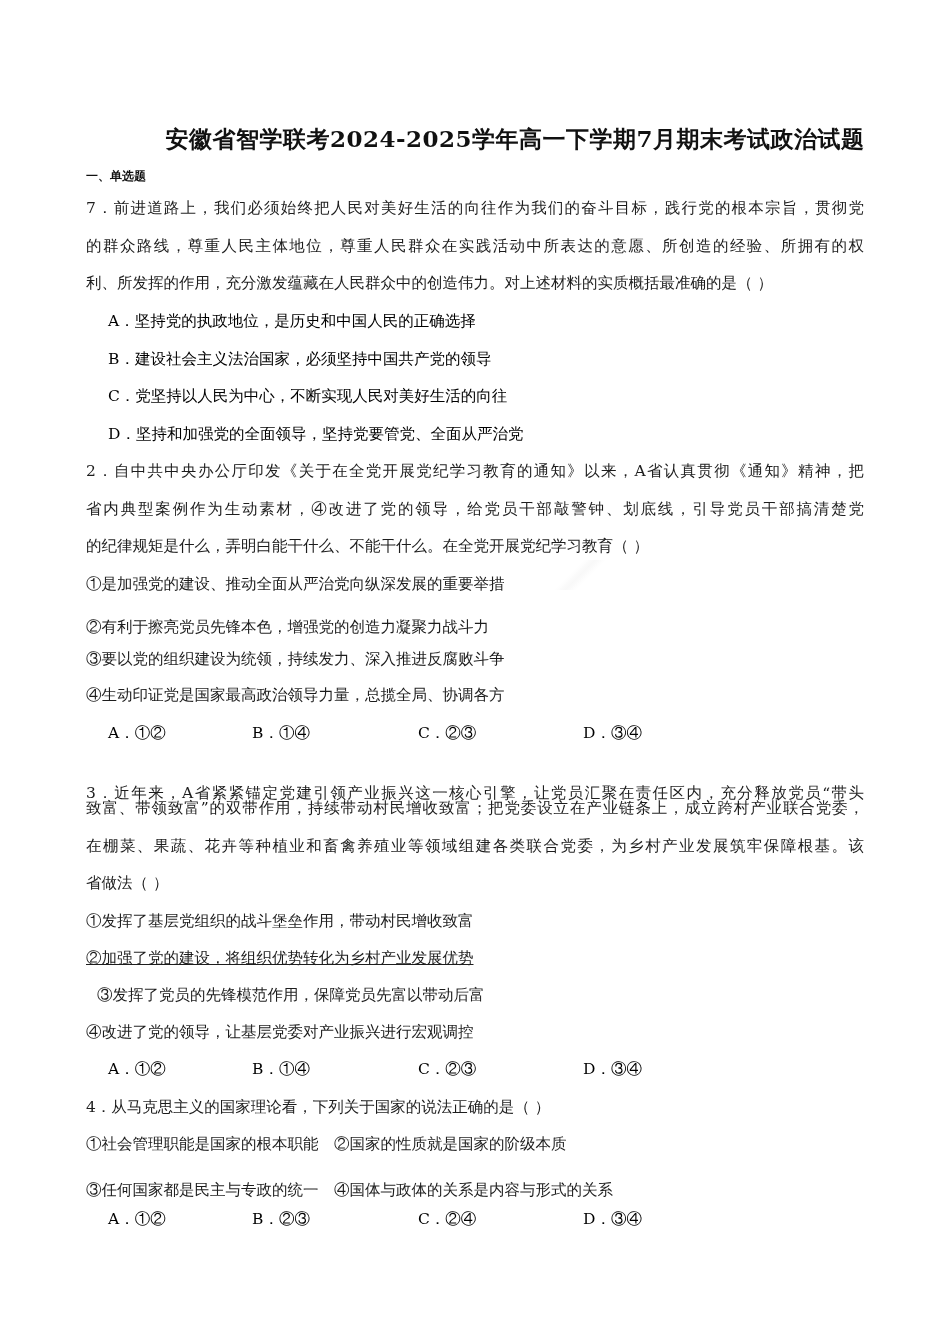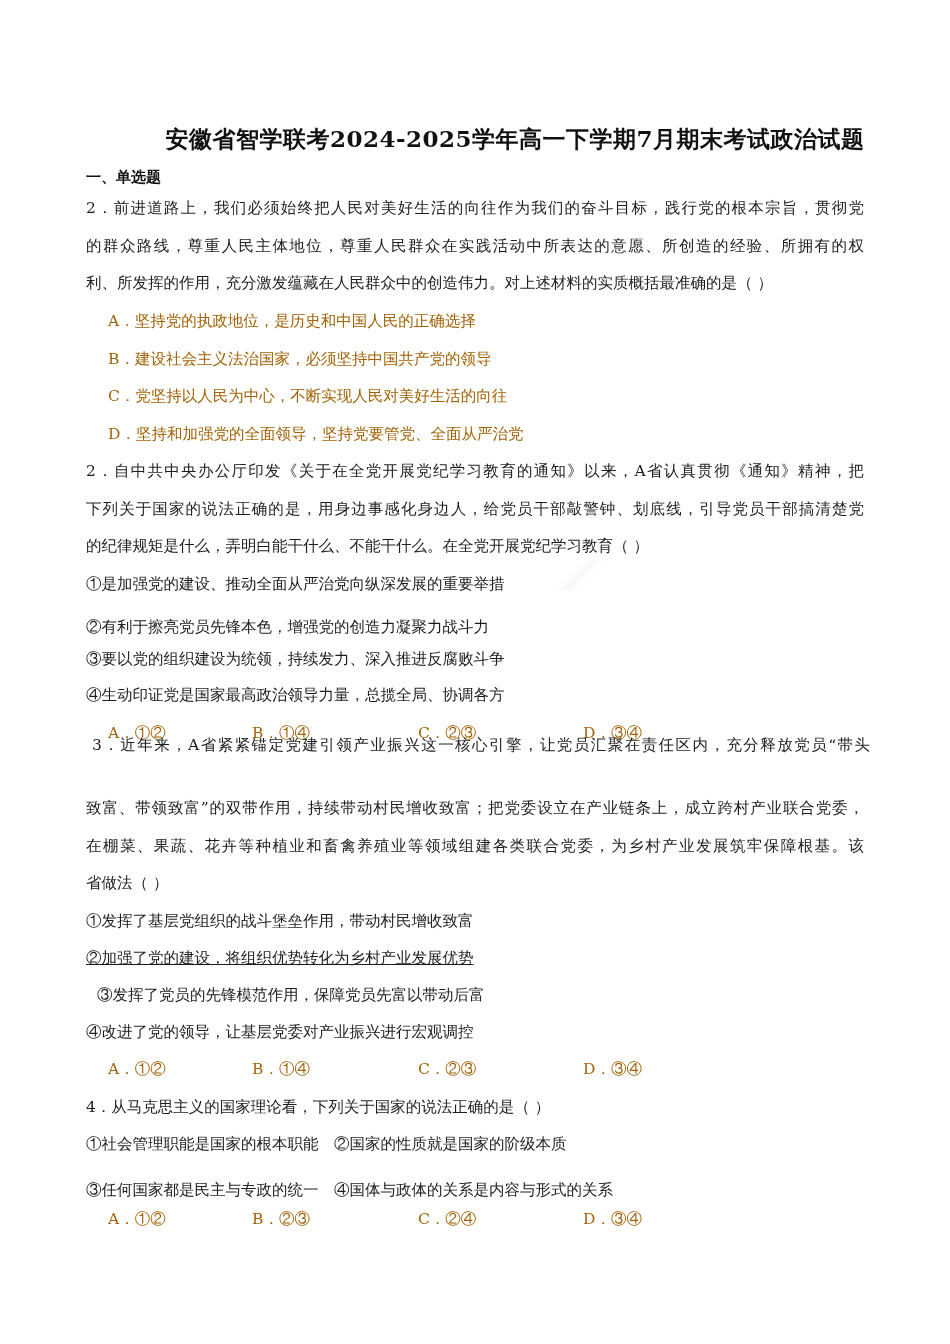--- a/index.html
+++ b/index.html
@@ -33,21 +33,21 @@
       font-weight: bold;
       letter-spacing: 0.5px;
       color: #111;
       white-space: nowrap;
       padding-left: 40px;
     }
     .section {
       position: absolute;
       left: 86px;
       top: 168px;
-      font-size: 15px;
+      font-size: 12px;
       font-weight: bold;
       color: #111;
     }
     .line {
       position: absolute;
       left: 86px;
       font-size: 15.5px;
       line-height: 20px;
       white-space: nowrap;
       color: #1d1d1d;
@@ -58,21 +58,21 @@
       text-align-last: justify;
     }
     .stem-line.last {
       text-align-last: left;
     }
     .choice {
       position: absolute;
       font-size: 15.5px;
       line-height: 20px;
       white-space: nowrap;
-      color: #a16207;
+      color: #000000;
     }
     .watermark {
       position: absolute;
       left: 540px;
       top: 560px;
       width: 80px;
       height: 30px;
       opacity: 0.06;
       background: linear-gradient(135deg, transparent 40%, #888 50%, transparent 60%);
     }
@@ -82,48 +82,48 @@
 
 <div class="page">
 
   <div class="watermark"></div>
 
   <div class="title">安徽省智学联考2024-2025学年高一下学期7月期末考试政治试题</div>
 
   <div class="section">一、单选题</div>
 
   <div>
-    <div class="line stem-line" style="top:198px;">2．前进道路上，我们必须始终把人民对美好生活的向往作为我们的奋斗目标，践行党的根本宗旨，贯彻党</div>
+    <div class="line stem-line" style="top:198px;">7．前进道路上，我们必须始终把人民对美好生活的向往作为我们的奋斗目标，践行党的根本宗旨，贯彻党</div>
     <div class="line stem-line" style="top:236px;">的群众路线，尊重人民主体地位，尊重人民群众在实践活动中所表达的意愿、所创造的经验、所拥有的权</div>
     <div class="line stem-line last" style="top:273px;">利、所发挥的作用，充分激发蕴藏在人民群众中的创造伟力。对上述材料的实质概括最准确的是（    ）</div>
 
     <div class="choice" style="left:108px; top:311px;">A．坚持党的执政地位，是历史和中国人民的正确选择</div>
     <div class="choice" style="left:108px; top:349px;">B．建设社会主义法治国家，必须坚持中国共产党的领导</div>
     <div class="choice" style="left:108px; top:386px;">C．党坚持以人民为中心，不断实现人民对美好生活的向往</div>
     <div class="choice" style="left:108px; top:424px;">D．坚持和加强党的全面领导，坚持党要管党、全面从严治党</div>
   </div>
 
   <div>
     <div class="line stem-line" style="top:461px;">2．自中共中央办公厅印发《关于在全党开展党纪学习教育的通知》以来，A省认真贯彻《通知》精神，把</div>
-    <div class="line stem-line" style="top:499px;">下列关于国家的说法正确的是，用身边事感化身边人，给党员干部敲警钟、划底线，引导党员干部搞清楚党</div>
+    <div class="line stem-line" style="top:499px;">省内典型案例作为生动素材，④改进了党的领导，给党员干部敲警钟、划底线，引导党员干部搞清楚党</div>
     <div class="line stem-line last" style="top:536px;">的纪律规矩是什么，弄明白能干什么、不能干什么。在全党开展党纪学习教育（    ）</div>
 
     <div class="line" style="top:574px;">①是加强党的建设、推动全面从严治党向纵深发展的重要举措</div>
     <div class="line" style="top:611px;margin-top:6px;">②有利于擦亮党员先锋本色，增强党的创造力凝聚力战斗力</div>
     <div class="line" style="top:649px;">③要以党的组织建设为统领，持续发力、深入推进反腐败斗争</div>
     <div class="line" style="top:686px;font-family:Liberation Mono, monospace;">④生动印证党是国家最高政治领导力量，总揽全局、协调各方</div>
 
     <div class="choice" style="left:108px; top:723px;">A．①②</div>
     <div class="choice" style="left:252px; top:723px;">B．①④</div>
     <div class="choice" style="left:418px; top:723px;">C．②③</div>
     <div class="choice" style="left:583px; top:723px;">D．③④</div>
   </div>
 
   <div>
-    <div class="line stem-line" style="top:735px;margin-left:6px;">3．近年来，A省紧紧锚定党建引领产业振兴这一核心引擎，让党员汇聚在责任区内，充分释放党员“带头</div>
+    <div class="line stem-line" style="top:783px;">3．近年来，A省紧紧锚定党建引领产业振兴这一核心引擎，让党员汇聚在责任区内，充分释放党员“带头</div>
     <div class="line stem-line" style="top:798px;">致富、带领致富”的双带作用，持续带动村民增收致富；把党委设立在产业链条上，成立跨村产业联合党委，</div>
     <div class="line stem-line" style="top:836px;">在棚菜、果蔬、花卉等种植业和畜禽养殖业等领域组建各类联合党委，为乡村产业发展筑牢保障根基。该</div>
     <div class="line" style="top:873px;text-align:center;">省做法（    ）</div>
 
     <div class="line" style="top:911px;">①发挥了基层党组织的战斗堡垒作用，带动村民增收致富</div>
     <div class="line" style="top:948px;text-decoration:underline;">②加强了党的建设，将组织优势转化为乡村产业发展优势</div>
     <div class="line" style="top:985px;margin-left:11px;">③发挥了党员的先锋模范作用，保障党员先富以带动后富</div>
     <div class="line" style="top:1022px;">④改进了党的领导，让基层党委对产业振兴进行宏观调控</div>
 
     <div class="choice" style="left:108px; top:1059px;">A．①②</div>

